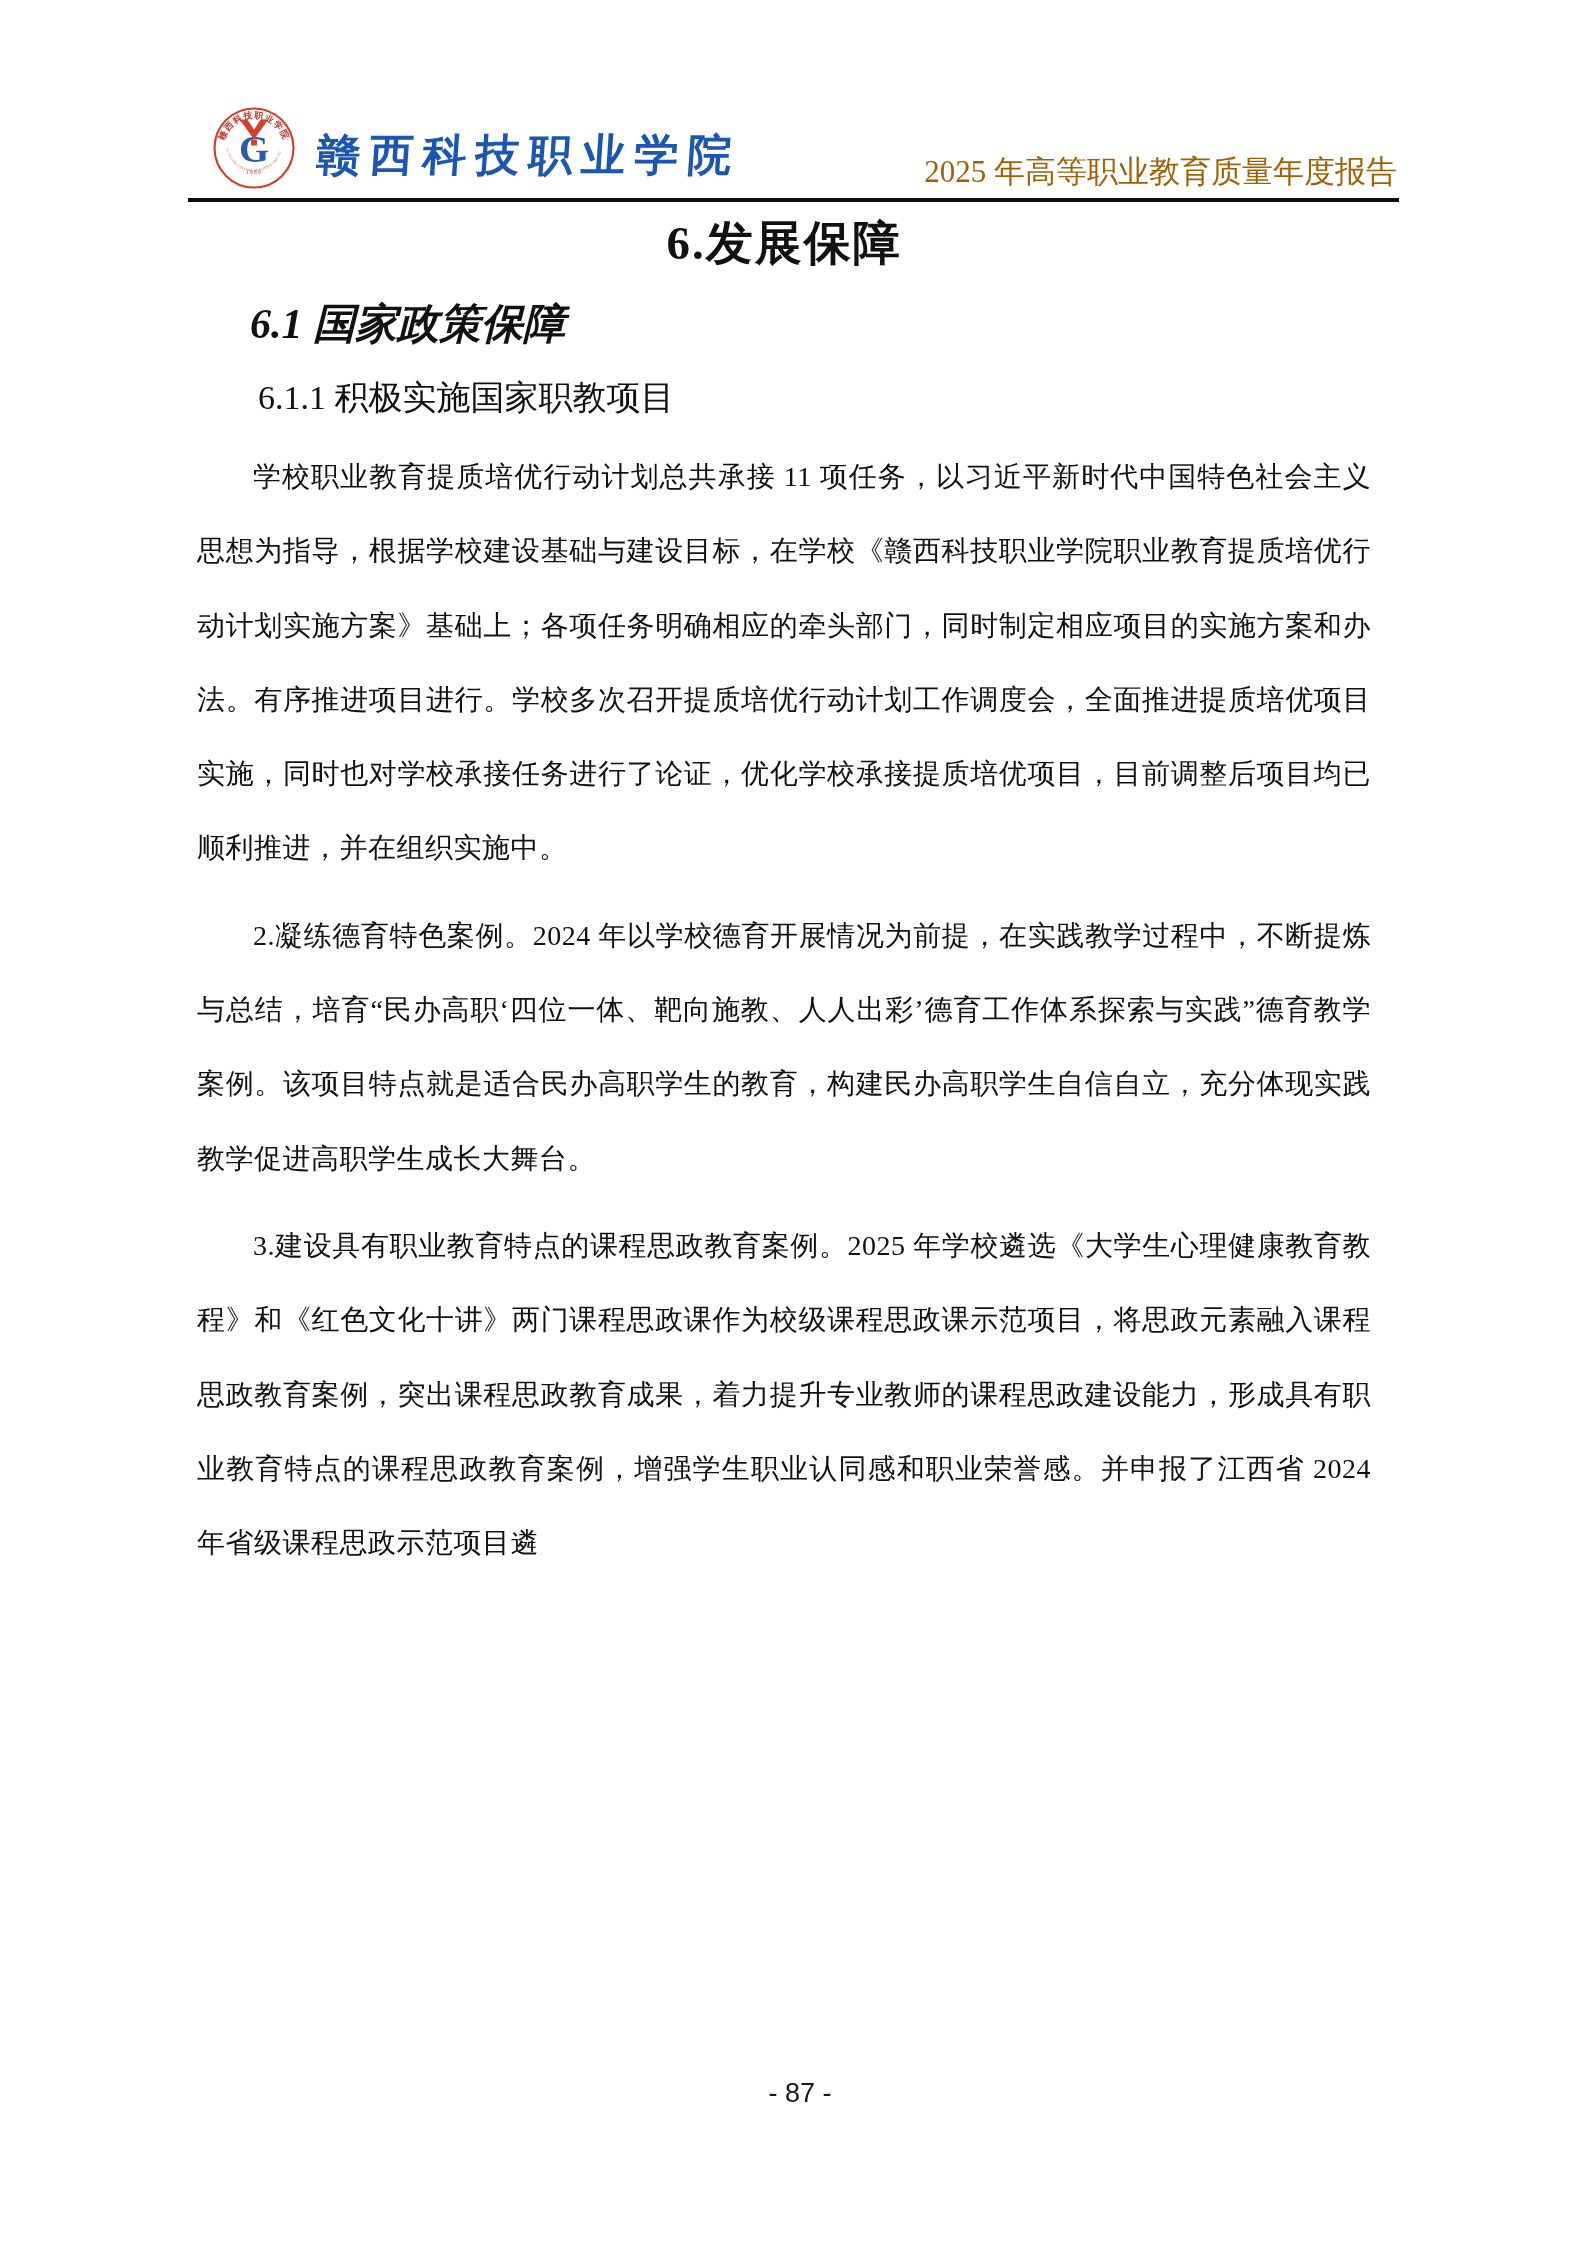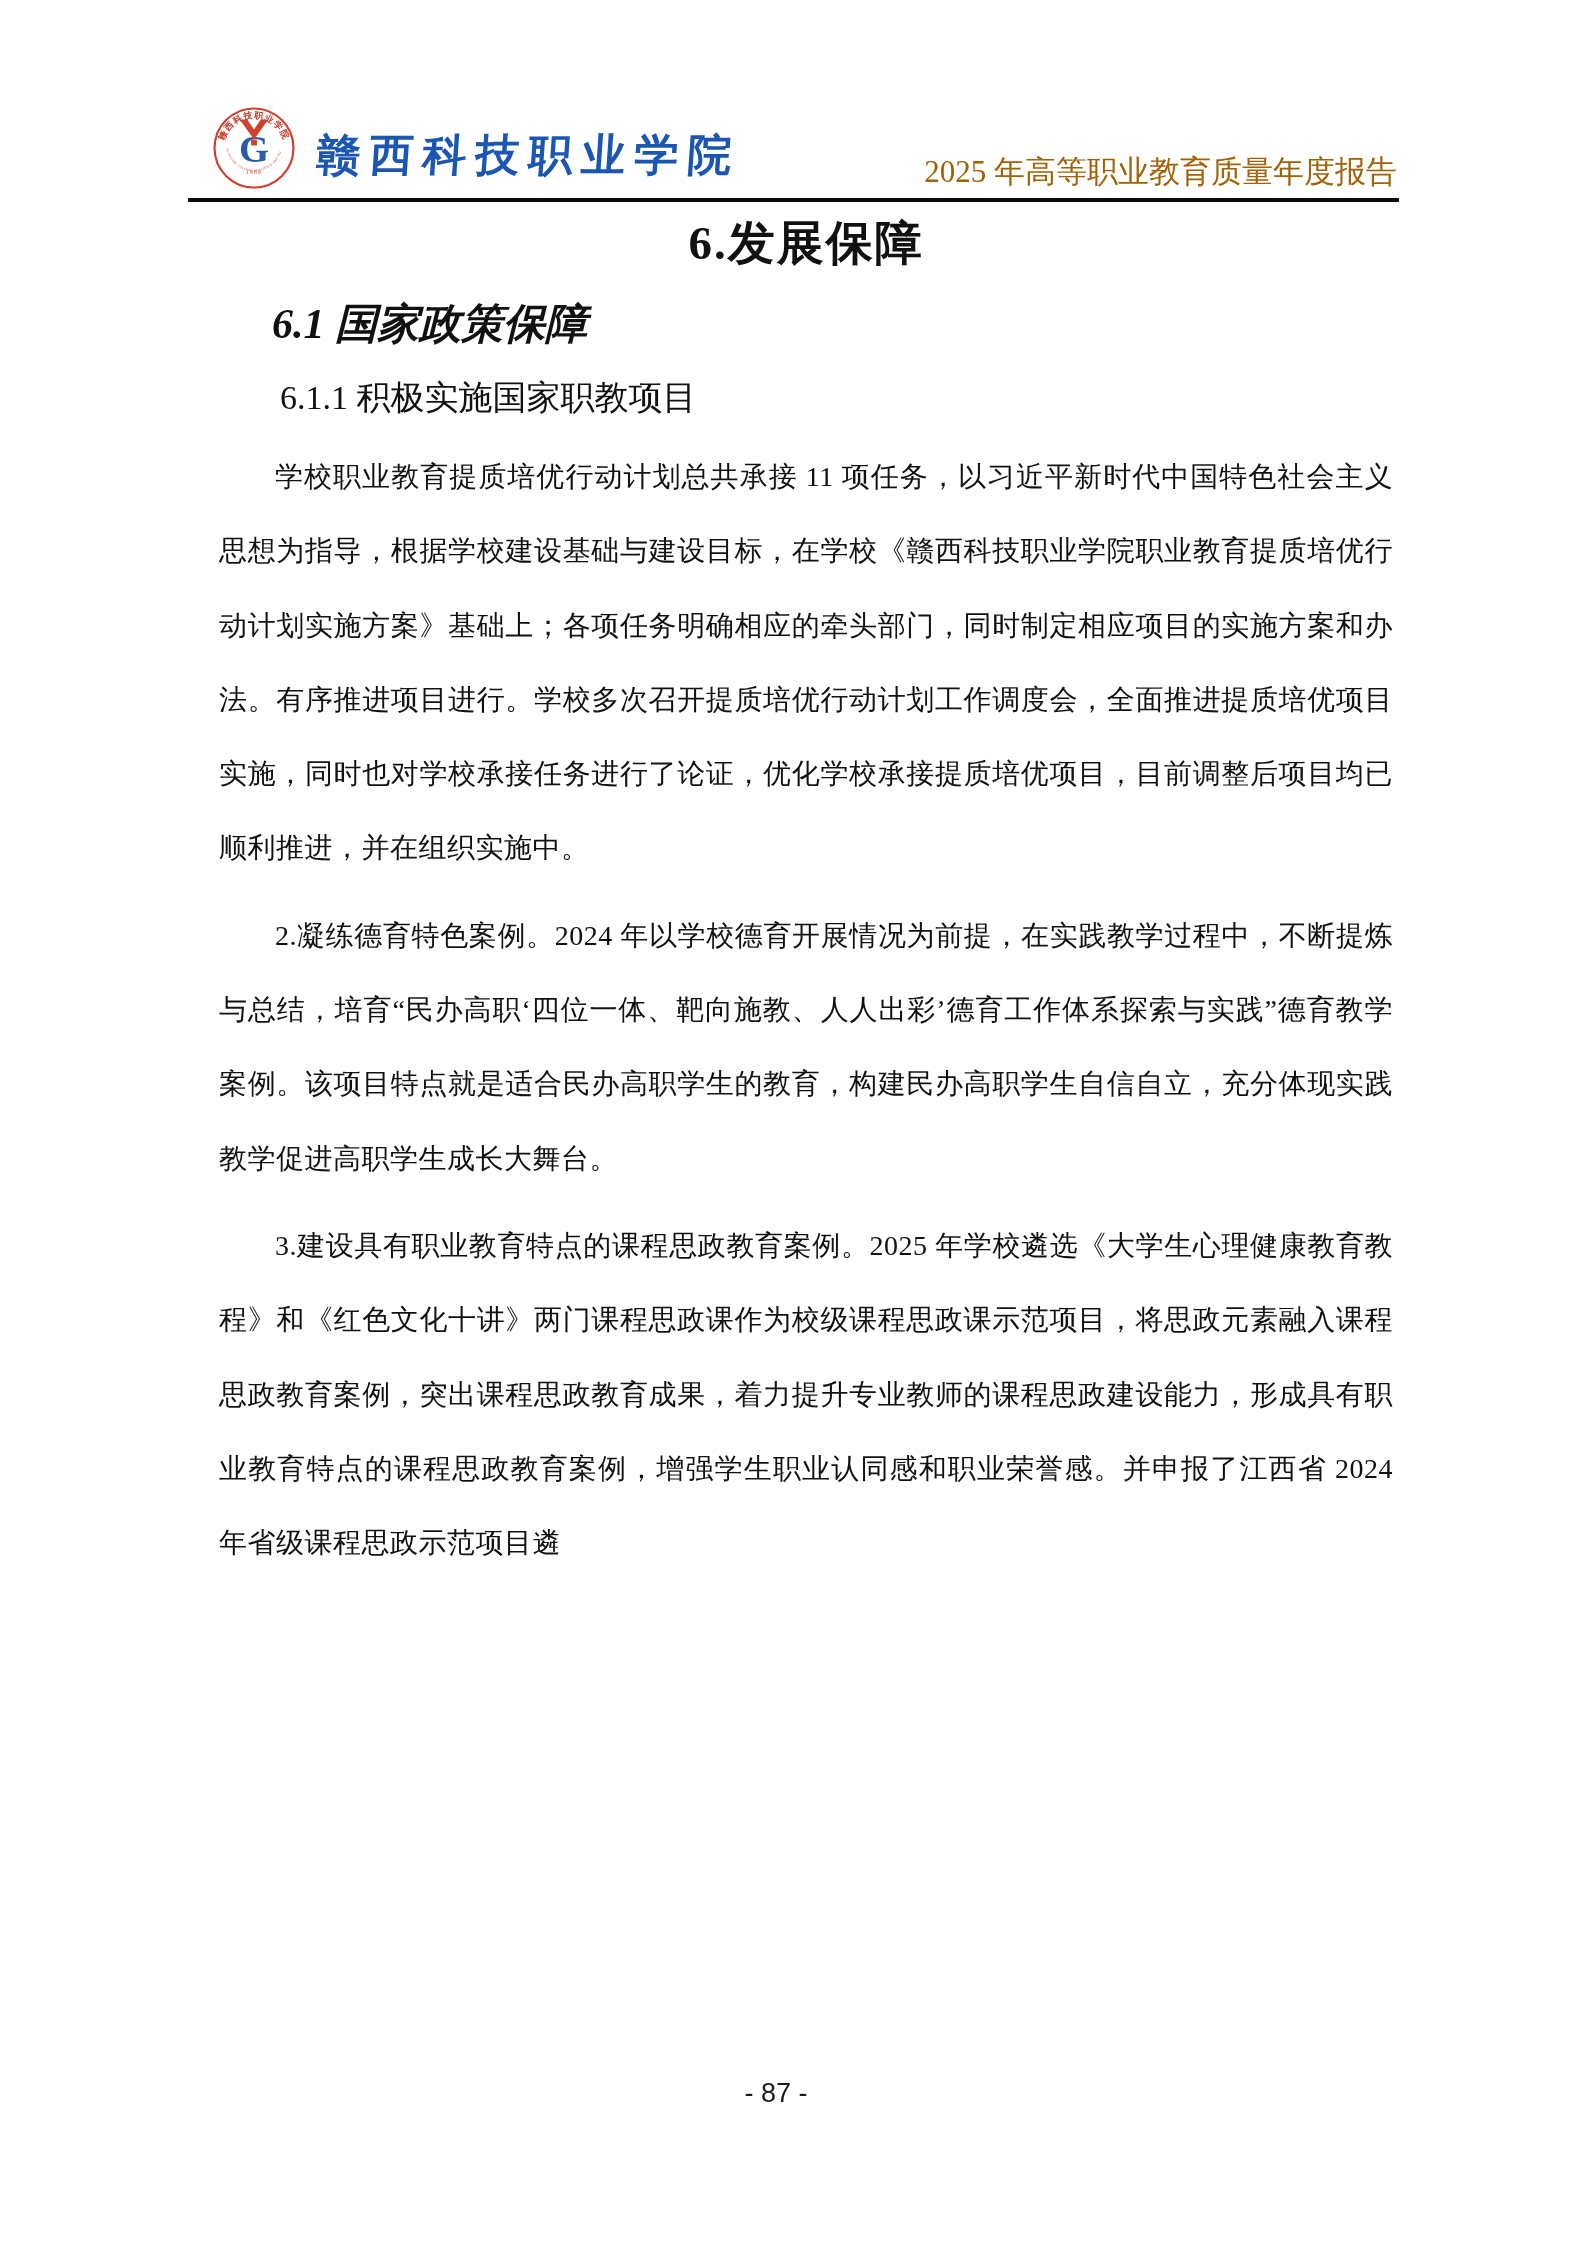--- a/index.html
+++ b/index.html
@@ -48,21 +48,21 @@
     bottom: 8px;
     font-size: 31px;
     line-height: 1.15;
     color: #a16207;
     white-space: nowrap;
   }
 
   
   .content {
     position: absolute;
-    left: 206px;
+    left: 184px;
     top: 202px;
     width: 1200px;
   }
   .doc-title {
     margin: 12px 0 0 0;
     text-align: center;
     font-size: 47px;
     line-height: 58px;
     font-weight: 700;
     letter-spacing: 2px;
@@ -86,21 +86,21 @@
     font-size: 28px;
     line-height: 74.3px;
     text-align: justify;
     text-indent: 2em;
     letter-spacing: 0.5px;
   }
 
   
   .footer {
     position: absolute;
-    left: 176px;
+    left: 200px;
     width: 1200px;
     top: 2078px;
     text-align: center;
     font-size: 27px;
     color: #1a1a1a;
     font-family: "Liberation Sans", "DejaVu Sans", sans-serif;
   }
 </style>
 </head>
 <body>

